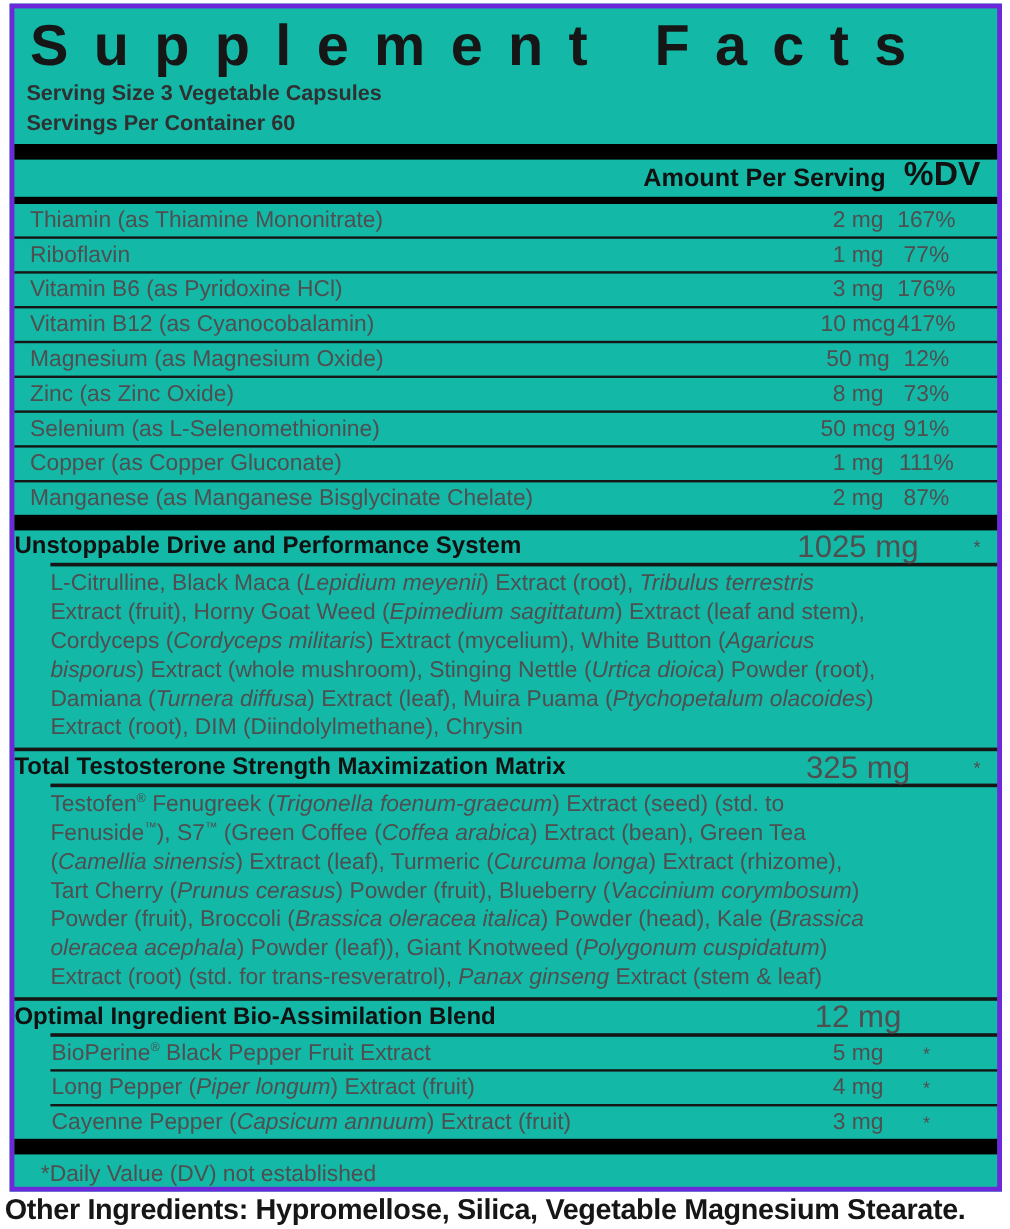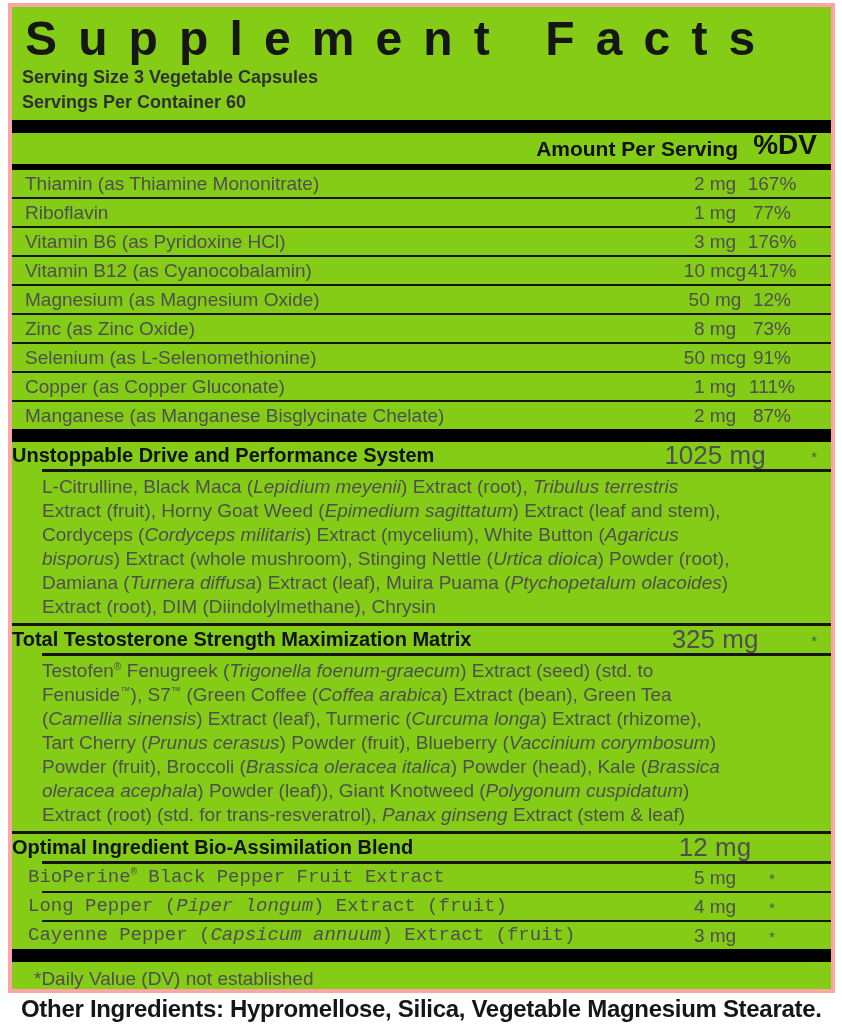--- a/index.html
+++ b/index.html
@@ -1,40 +1,40 @@
 <!DOCTYPE html>
 <html><head>
 <meta charset="utf-8">
 <style>
   html,body{margin:0;padding:0;background:#fff;}
   body{width:842px;height:1024px;overflow:hidden;position:relative;
        font-family:"Liberation Sans","DejaVu Sans",sans-serif;color:#4e4f51;}
   .page{position:absolute;inset:0;background:#fff;}
 
   .box{position:absolute;left:8px;top:3px;right:7px;bottom:31px;
-       border:4px solid #fca5a5;background:#84cc16;}
+       border:4px solid #6d28d9;background:#14b8a6;}
 
   .title{margin:6px 6px 0 13px;font-size:48px;font-weight:bold;color:#161616;
          letter-spacing:0.44em;white-space:nowrap;line-height:1.08;}
   .serving{margin-left:10px;font-size:18px;line-height:25px;color:#2f3032;font-weight:bold;}
 
   .bar{background:#000;width:100%;}
   .bar.thick{height:13px;}
   .bar.med{height:6px;}
 
   .colhead{position:relative;height:31px;}
   .colhead .aps{position:absolute;right:93px;bottom:3px;font-weight:bold;
                 font-size:21px;color:#111;}
   .colhead .dvh{position:absolute;right:14px;bottom:3px;font-weight:bold;
                 font-size:28px;color:#111;}
 
   .row{position:relative;line-height:27px;font-size:19px;color:#4e4f51;}
   .row.bordered{border-bottom:2px solid #161616;}
   .row .nm{display:block;padding-left:13px;padding-right:200px;}
-  .row.sub .nm{padding-left:16px;font-family:Liberation Mono, monospace;}
+  .row.sub .nm{padding-left:31px;}
   .row .amt{position:absolute;left:628px;width:150px;top:0;text-align:center;}
   .row .dv{position:absolute;right:14px;top:0;width:90px;text-align:center;}
   .dv .star, .sec .star{font-size:15px;}
 
   .sec{position:relative;line-height:27px;font-size:20px;}
   .sec .nm{display:block;font-weight:bold;color:#111;}
   .sec .amt{position:absolute;left:628px;width:150px;top:0;text-align:center;
             font-weight:normal;color:#4e4f51;font-size:26px;}
   .sec .dv{position:absolute;right:14px;top:0;width:90px;text-align:right;
            color:#4e4f51;}
@@ -42,21 +42,21 @@
   .sep-ind{margin-left:30px;height:2px;background:#161616;}
   .sec-divider{height:3px;background:#161616;margin-top:1px;}
 
   .para{margin:3px 6px 4px 30px;font-size:19px;line-height:24px;color:#4e4f51;}
   .para .pline{white-space:nowrap;}
   .para i{font-style:italic;}
   sup{font-size:0.55em;vertical-align:super;line-height:0;}
 
   .footnote{padding:6px 0 0 22px;font-size:19px;color:#4e4f51;}
 
-  .other{position:absolute;left:21px;bottom:1px;font-size:24px;font-weight:bold;
+  .other{position:absolute;left:4px;bottom:1px;font-size:24px;font-weight:bold;
          color:#161616;letter-spacing:-0.3px;white-space:nowrap;}
 </style>
 </head>
 <body>
 
 <div class="page">
   <div class="box">
     <div class="title">Supplement Facts</div>
     <div class="serving">Serving Size 3 Vegetable Capsules</div>
     <div class="serving">Servings Per Container 60</div>

